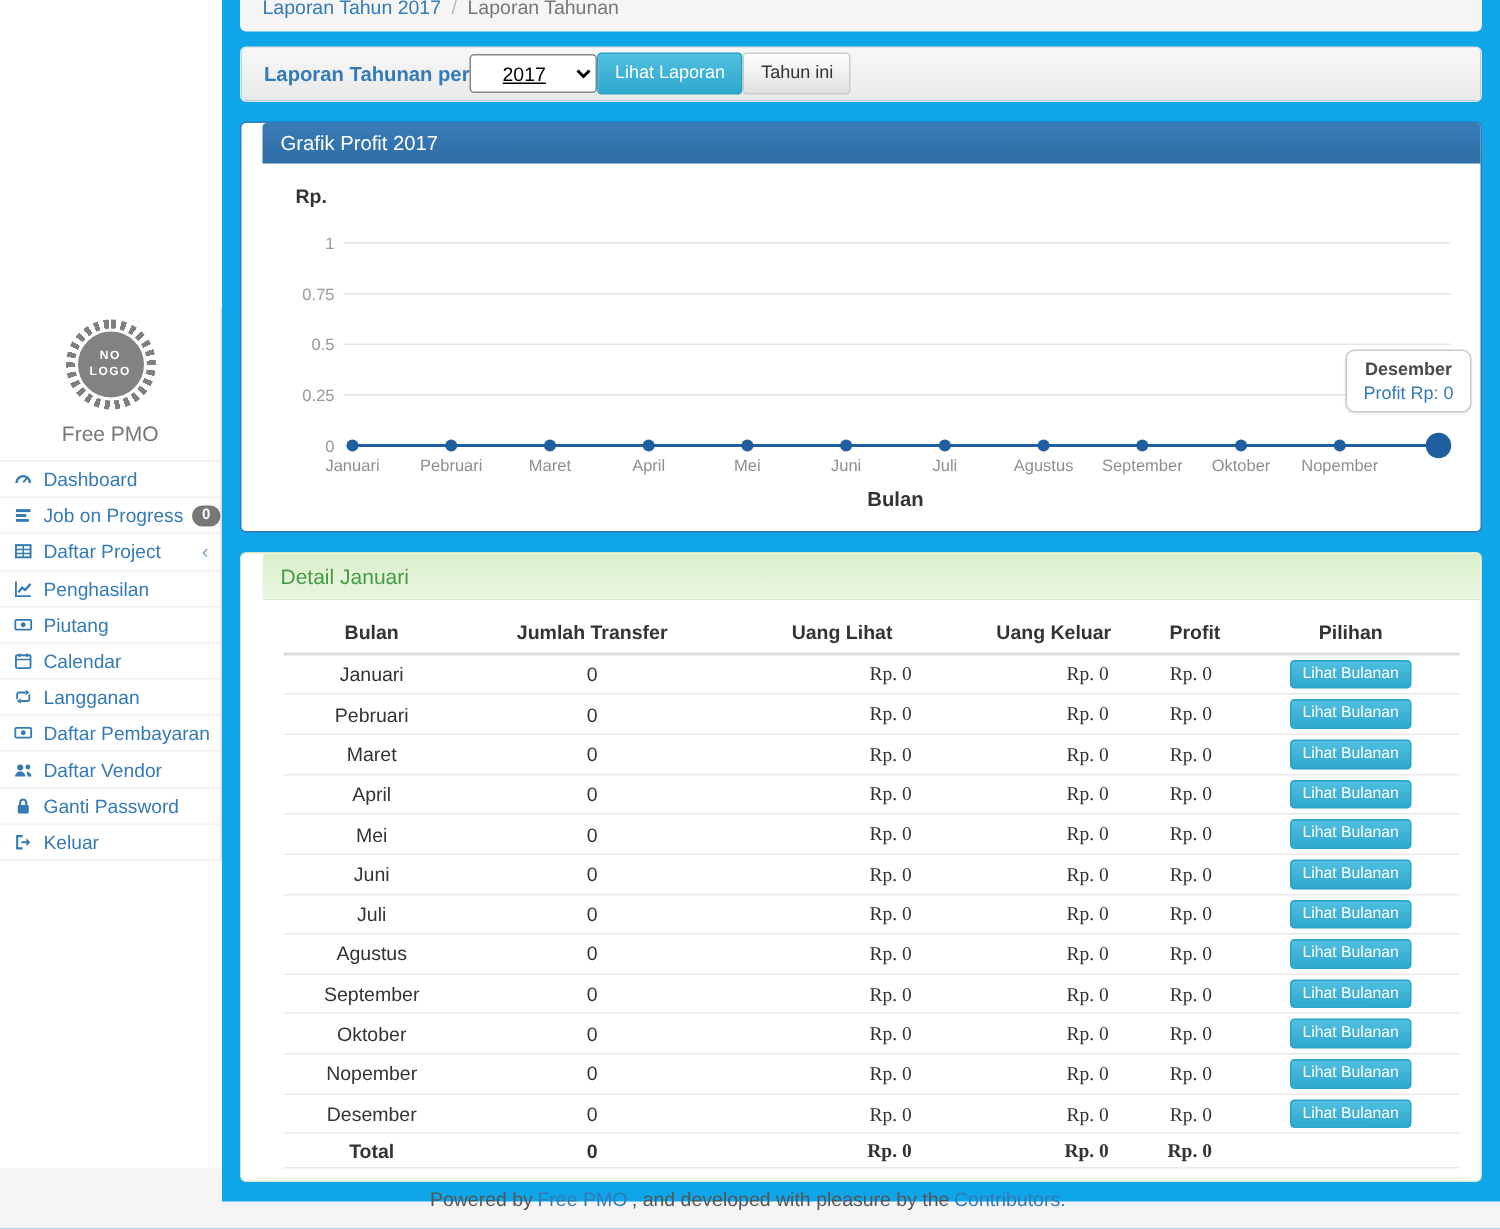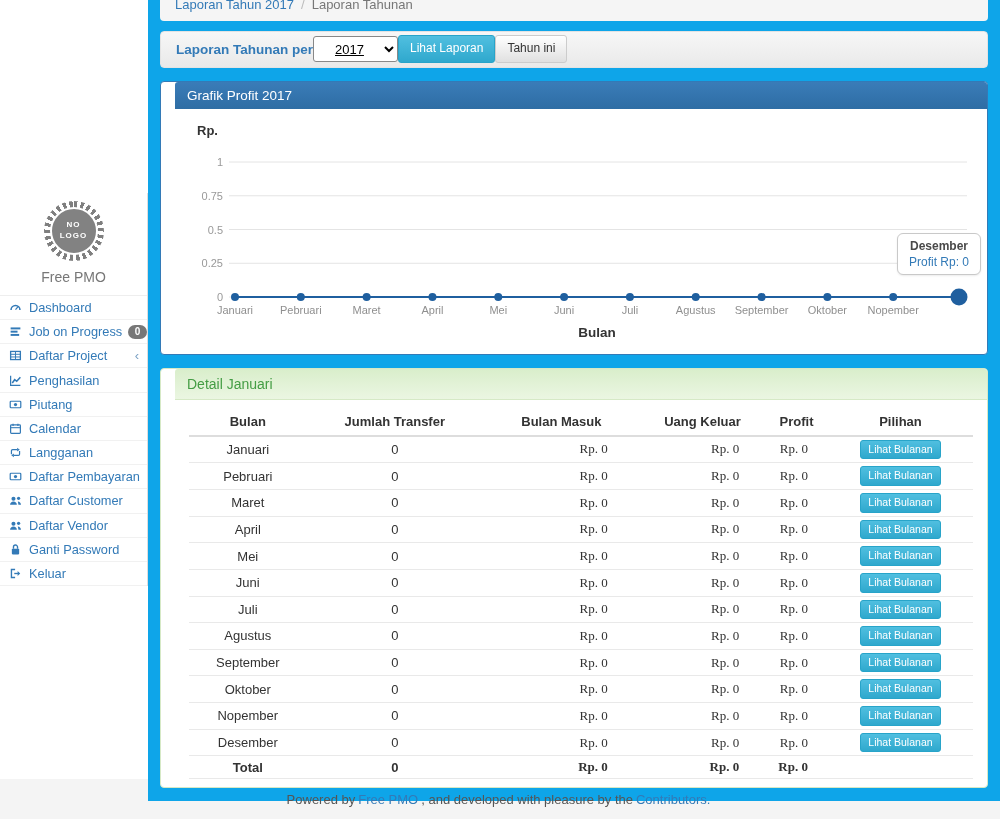--- a/index.html
+++ b/index.html
@@ -181,31 +181,20 @@
         <span class="label">Langganan</span>
       </li>
       <li>
         <span class="icon">
             <svg viewBox="0 0 16 16">
               <rect x="1.5" y="4" width="13" height="8" rx="1" fill="none" stroke="#337ab7" stroke-width="1.5"></rect>
               <circle cx="8" cy="8" r="2" fill="#337ab7"></circle>
             </svg>
           </span>
         <span class="label">Daftar Pembayaran</span>
-      </li>
-      <li>
-        <span class="icon">
-            <svg viewBox="0 0 16 16">
-              <circle cx="5.5" cy="5.8" r="2.5" fill="#337ab7"></circle>
-              <path d="M1.3 13.2c0-2.4 1.9-4.1 4.2-4.1s4.2 1.7 4.2 4.1z" fill="#337ab7"></path>
-              <circle cx="11.8" cy="5.3" r="2" fill="#337ab7"></circle>
-              <path d="M10.9 9.1c2.1.2 3.7 1.9 3.9 4.1h-3.2z" fill="#337ab7"></path>
-            </svg>
-          </span>
-        <span class="label">Daftar Customer</span>
       </li>
       <li>
         <span class="icon">
             <svg viewBox="0 0 16 16">
               <circle cx="5.5" cy="5.8" r="2.5" fill="#337ab7"></circle>
               <path d="M1.3 13.2c0-2.4 1.9-4.1 4.2-4.1s4.2 1.7 4.2 4.1z" fill="#337ab7"></path>
               <circle cx="11.8" cy="5.3" r="2" fill="#337ab7"></circle>
               <path d="M10.9 9.1c2.1.2 3.7 1.9 3.9 4.1h-3.2z" fill="#337ab7"></path>
             </svg>
           </span>
@@ -303,21 +292,21 @@
               <col style="width:22.5%">
               <col style="width:20%">
             <col style="width:16%">
               <col style="width:8%">
               <col style="width:18.5%">
           </colgroup>
           <thead>
             <tr>
               <th>Bulan</th>
               <th>Jumlah Transfer</th>
-              <th>Bulan Masuk</th>
+              <th>Uang Lihat</th>
               <th>Uang Keluar</th>
               <th>Profit</th>
               <th>Pilihan</th>
             </tr>
           </thead>
           <tbody id="report-rows">
               <tr>
                 <td>Januari</td>
                 <td>0</td>
                 <td class="money m1">Rp. 0</td>

